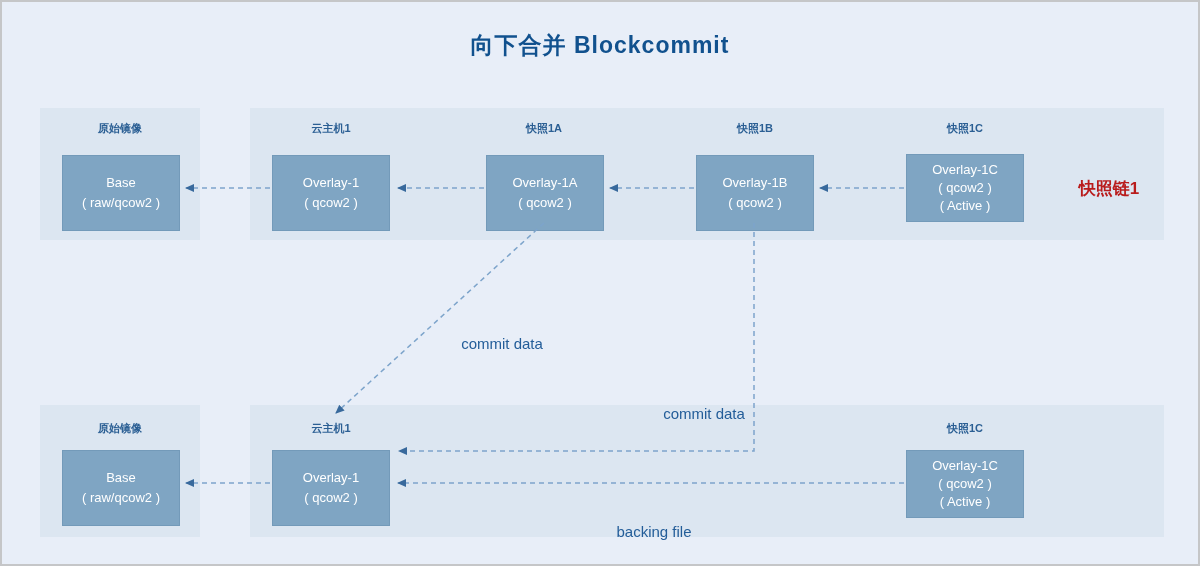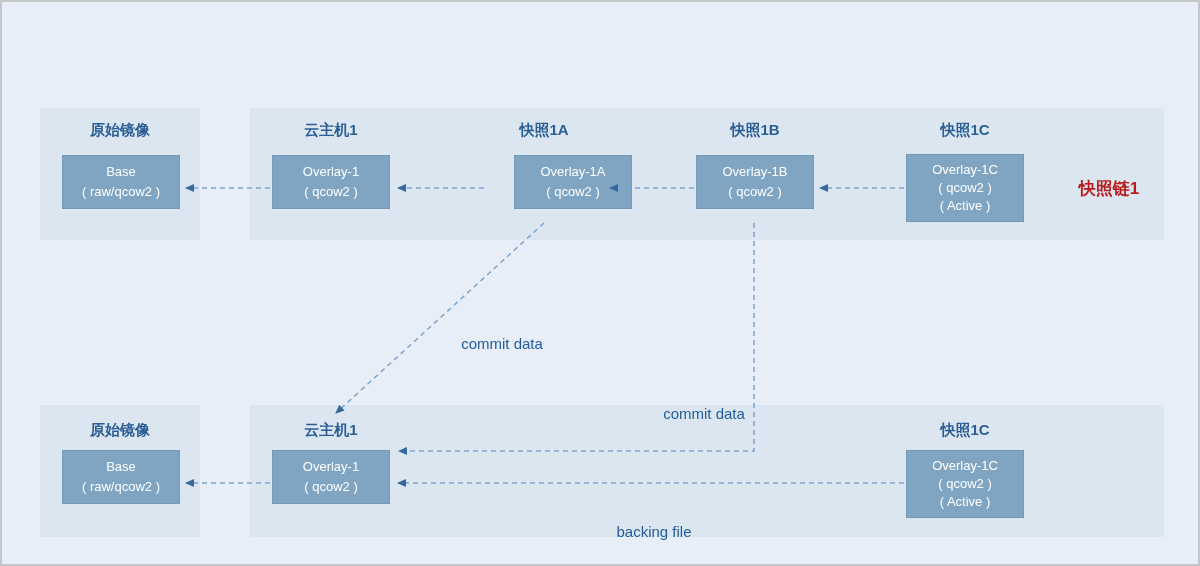--- a/index.html
+++ b/index.html
@@ -20,33 +20,33 @@
     letter-spacing:1px;
   }
   .panel{
     position:absolute;
     background:#dce6f1;
   }
   .panel-label{
     position:absolute;
     width:140px;
     text-align:center;
-    font-size:15px;font-weight:600;
+    font-size:11px;font-weight:600;
     color:#2b5f94;
   }
   .chain-label{
     position:absolute;
     width:140px;
     text-align:center;
     font-size:17px;font-weight:bold;
     color:#b91c1c;
   }
   .node{
     position:absolute;
-    width:118px;height:54px;
+    width:118px;height:76px;
     background:#7fa5c3;
     border:1px solid #739ab9;
     box-sizing:border-box;
     color:#ffffff;
     font-size:13px;
     display:flex;flex-direction:column;
     align-items:center;justify-content:center;
     text-align:center;
     line-height:20px;
   }
@@ -68,20 +68,21 @@
     stroke-width:1.5;
     stroke-dasharray:5 4;
     fill:none;
   }
 </style>
 </head>
 <body>
 
 <div class="canvas">
 
+  <div class="title">向下合并 Blockcommit</div>
 
   <div class="panel" style="left:38px;top:106px;width:160px;height:132px"></div>
   <div class="panel" style="left:248px;top:106px;width:914px;height:132px"></div>
   <div class="panel" style="left:38px;top:403px;width:160px;height:132px"></div>
   <div class="panel" style="left:248px;top:403px;width:914px;height:132px"></div>
 
   <div class="panel-label" style="left:48px;top:119px">原始镜像</div>
   <div class="panel-label" style="left:259px;top:119px">云主机1</div>
   <div class="panel-label" style="left:472px;top:119px">快照1A</div>
   <div class="panel-label" style="left:683px;top:119px">快照1B</div>
@@ -89,21 +90,21 @@
   <div class="chain-label" style="left:1037px;top:175px">快照链1</div>
 
   <div class="node" style="left:60px;top:153px">
     <div>Base</div>
     <div>( raw/qcow2 )</div>
   </div>
   <div class="node" style="left:270px;top:153px">
     <div>Overlay-1</div>
     <div>( qcow2 )</div>
   </div>
-  <div class="node" style="left:512px;top:153px">
+  <div class="node" style="left:484px;top:153px">
     <div>Overlay-1A</div>
     <div>( qcow2 )</div>
   </div>
   <div class="node" style="left:694px;top:153px">
     <div>Overlay-1B</div>
     <div>( qcow2 )</div>
   </div>
   <div class="node three-line" style="left:904px;top:152px;height:68px">
     <div>Overlay-1C</div>
     <div>( qcow2 )</div>

